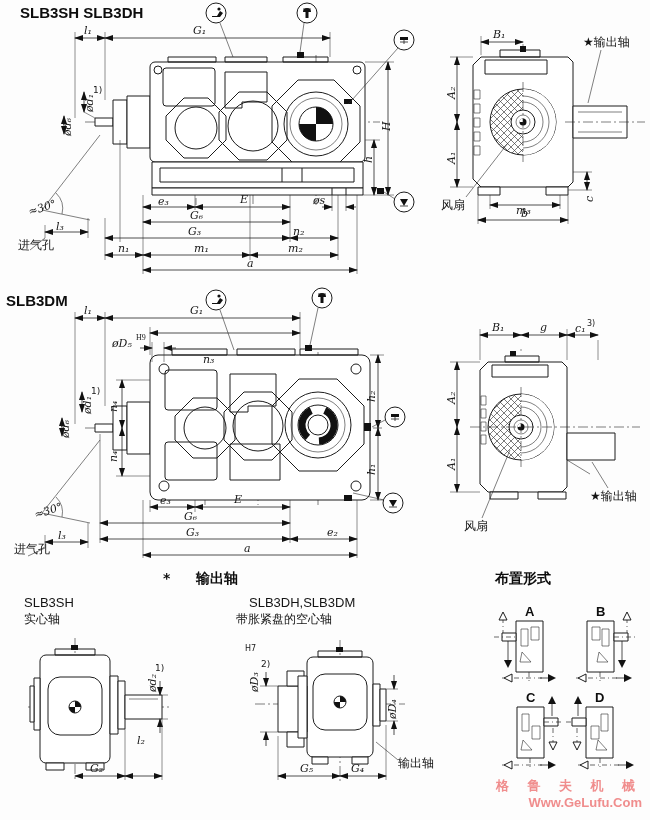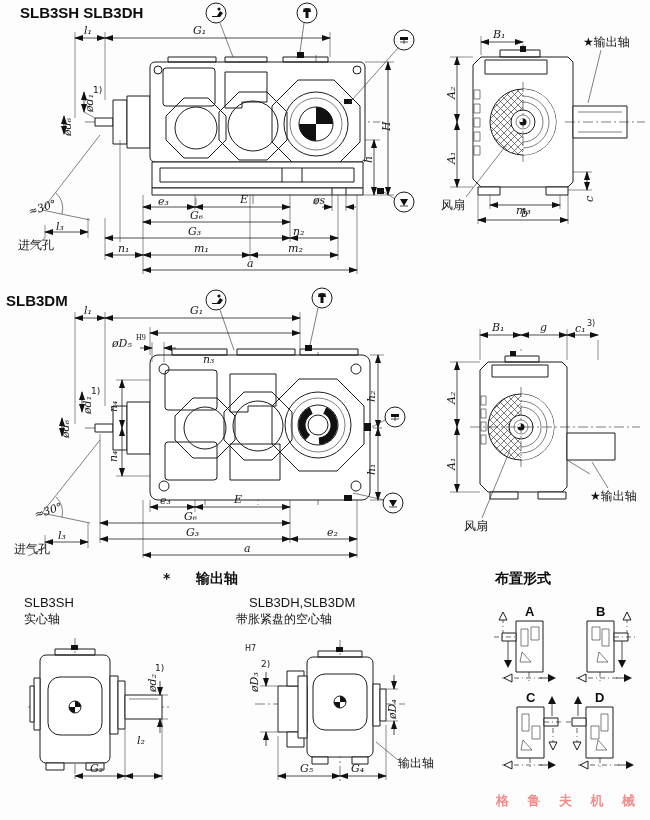--- a/index.html
+++ b/index.html
@@ -578,15 +578,16 @@
 <span class="lbl" style="left:351px;top:763px;">G₄</span>
 <span class="cn" style="left:398px;top:755px;">输出轴</span>
 
 <span class="arr" style="left:525px;top:604px;">A</span>
 <span class="arr" style="left:596px;top:604px;">B</span>
 <span class="arr" style="left:526px;top:690px;">C</span>
 <span class="arr" style="left:595px;top:690px;">D</span>
 
 <div id="wm" style="color: rgb(240, 141, 141);">
   <div class="l1">格 鲁 夫 机 械</div>
+  <div class="l2">Www.GeLufu.Com</div>
 </div>
 
 </div>
 
 </body></html>

